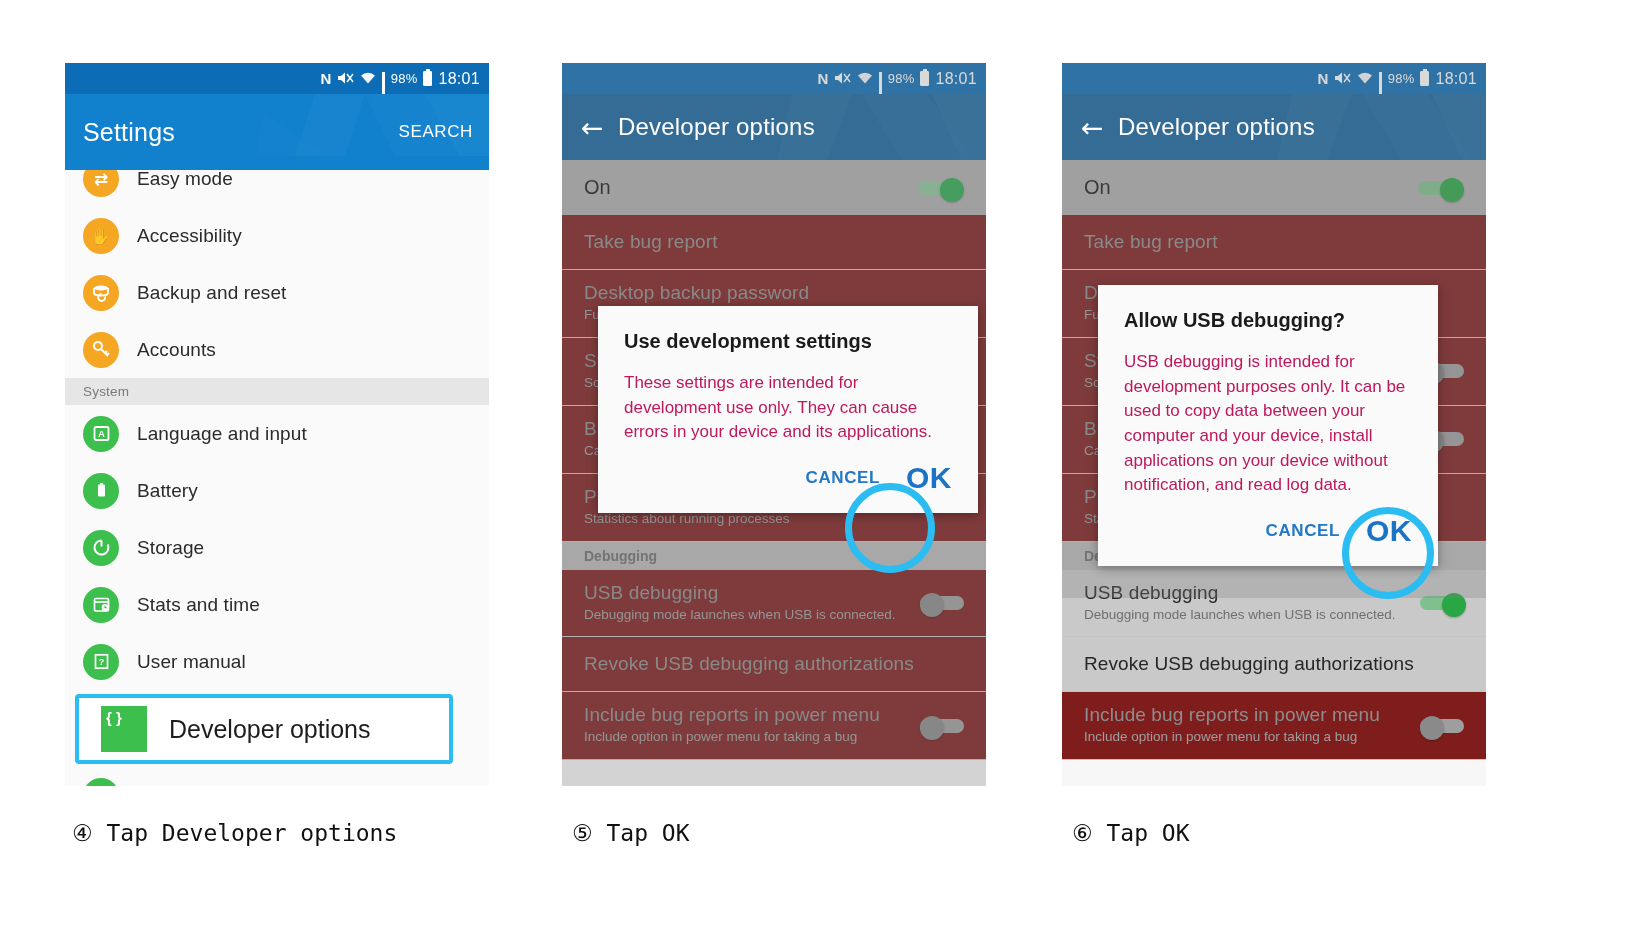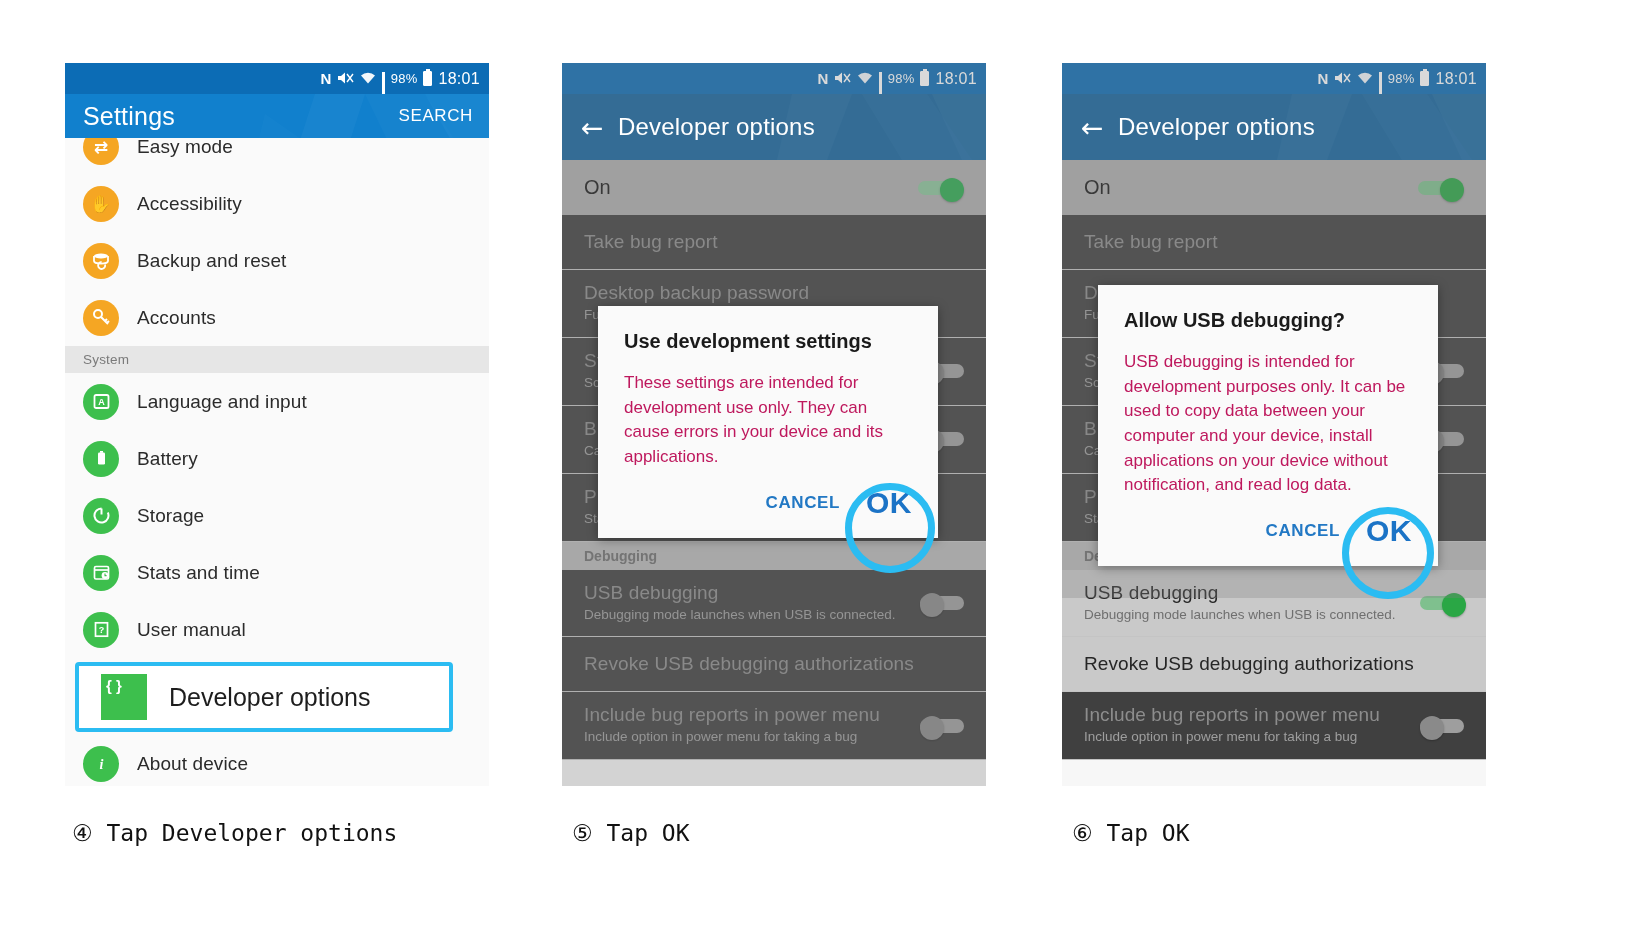--- a/index.html
+++ b/index.html
@@ -55,21 +55,21 @@
   }
   .sb-bars { display:flex; align-items:flex-end; gap:1px; height:13px;}
   .sb-bars i { display:block; width:3px; background:#fff; }
   .sb-bars i:nth-child(1){height:4px}
   .sb-bars i:nth-child(2){height:7px}
   .sb-bars i:nth-child(3){height:10px}
   .sb-bars i:nth-child(4){height:13px}
 
   
   .appbar {
-    height: 44px;
+    height: 76px;
     background: #1180cd;
     position: relative;
     display: flex;
     align-items: center;
     color: #fff;
     overflow: hidden;
   }
   .appbar .deco { position:absolute; inset:0; opacity:.35; }
   .appbar .ttl {
     font-size: 25px; font-weight: 400; letter-spacing: .2px;
@@ -129,21 +129,21 @@
   
   .devlist { position:relative; }
   .dev-on {
     background:#aeaeae; height: 55px; display:flex; align-items:center;
     justify-content:space-between; padding: 0 22px 0 22px; box-sizing:border-box;
   }
   .dev-on .on-lbl { font-size:20px; color:#1b1b1b; }
   .dev-item {
     padding: 12px 22px 13px 22px;
     border-bottom: 1px solid #c4c4c4;
-    background: #404040;
+    background: #7f1d1d;
     position:relative;
     box-sizing:border-box;
   }
   .dev-item .t { font-size:19px; color:#8d8d8d; letter-spacing:.1px;}
   .dev-item .s { font-size:13.5px; color:#9e9e9e; margin-top:3px; line-height:1.25;}
   .dev-item.with-toggle { padding-right: 78px; }
   .dev-sub { background:#b9b9b9; padding:6px 22px; font-size:14px; font-weight:bold; color:#6f6f6f;}
 
   
   .toggle {
@@ -454,21 +454,21 @@
         <div class="s">Include option in power menu for taking a bug</div>
         <span class="toggle off">
           <span class="track"></span>
           <span class="knob"></span>
         </span>
       </div>
     </div>
 
     <div class="dimmer"></div>
 
-    <div class="dialog" style="left:36px; top:243px; width:340px;">
+    <div class="dialog" style="left:36px; top:243px; width:380px;">
       <div class="dlg-title">Use development settings</div>
       <div class="dlg-body">These settings are intended for development use only. They can cause errors in your device and its applications.</div>
       <div class="dlg-actions">
         <span class="btn">CANCEL</span>
         <span class="btn-ok">OK</span>
       </div>
     </div>
     <div class="ok-ring" style="left:283px; top:420px; width:76px; height:76px;"></div>
   </div>
 

